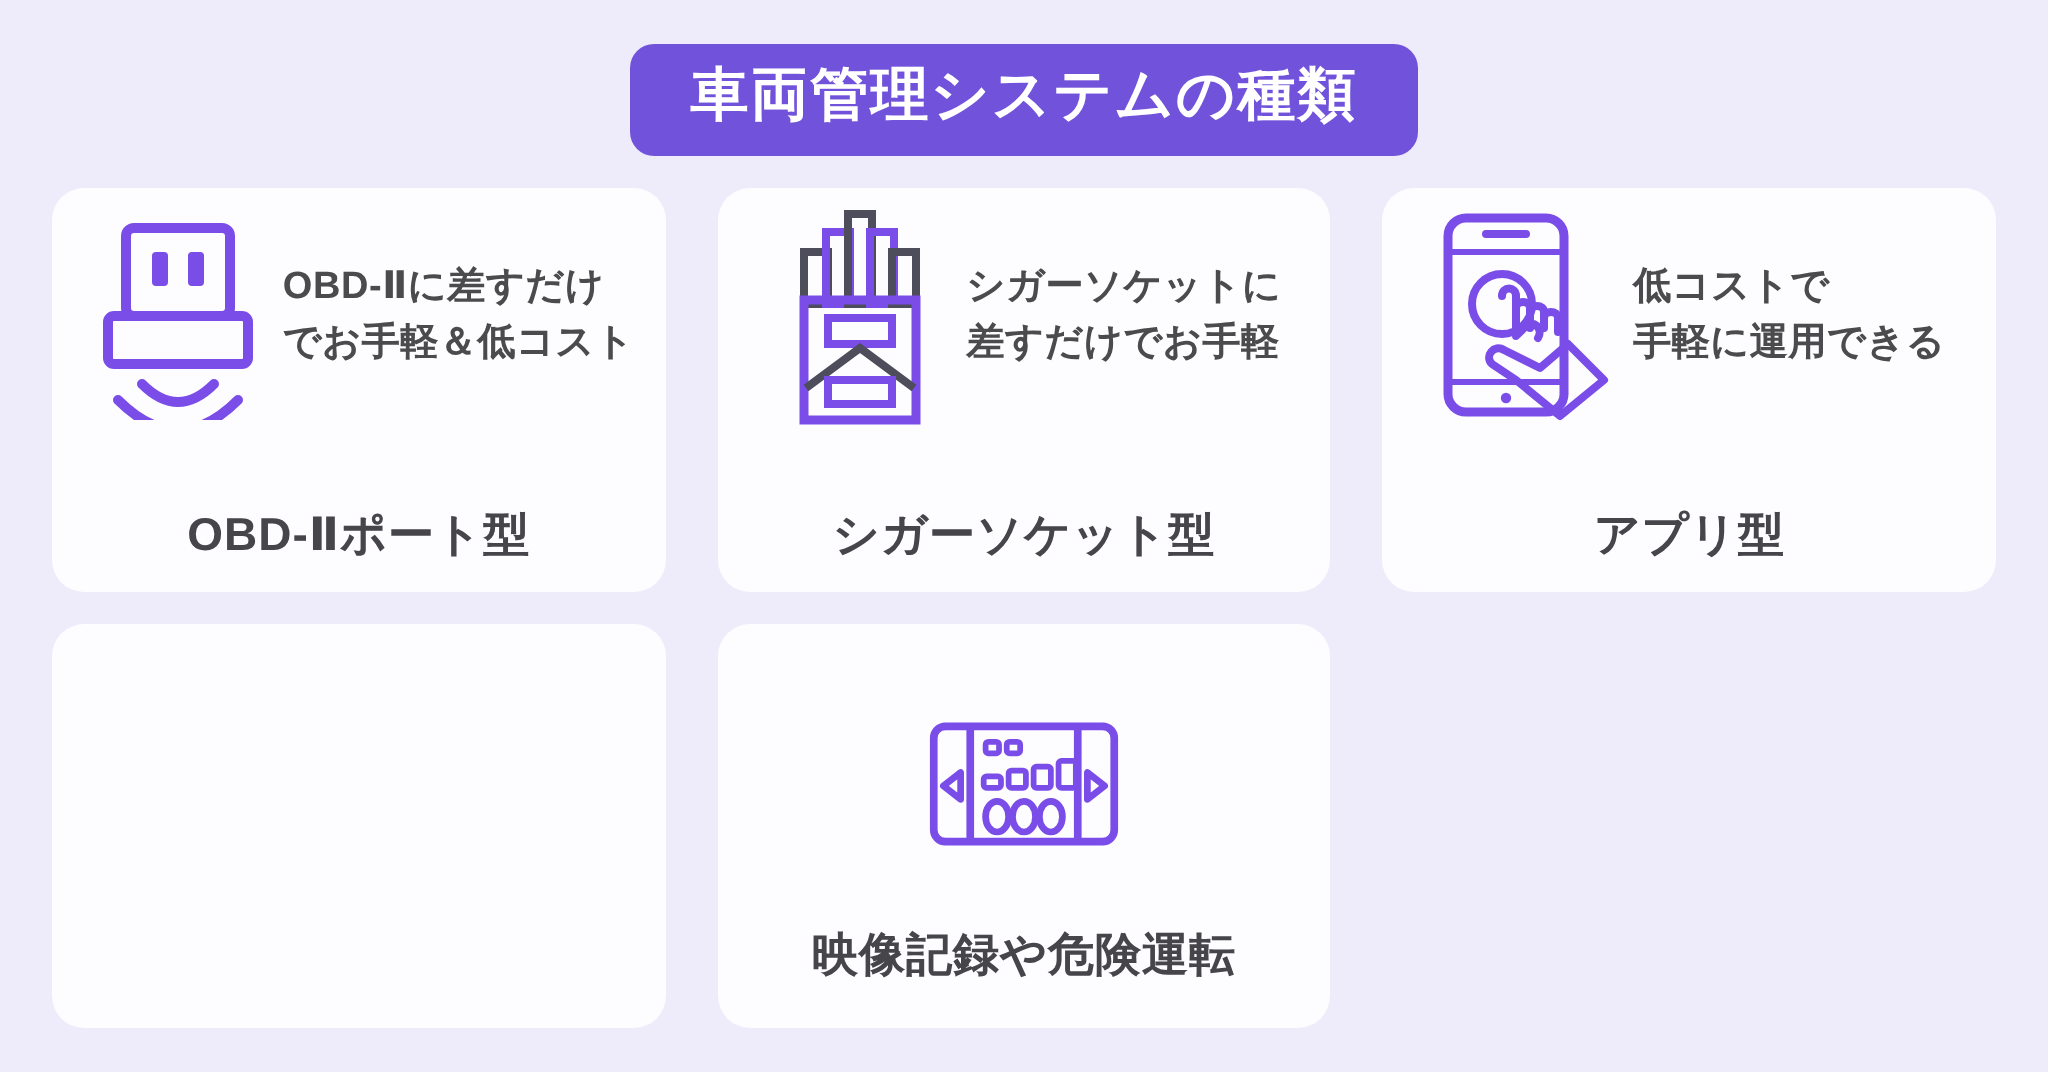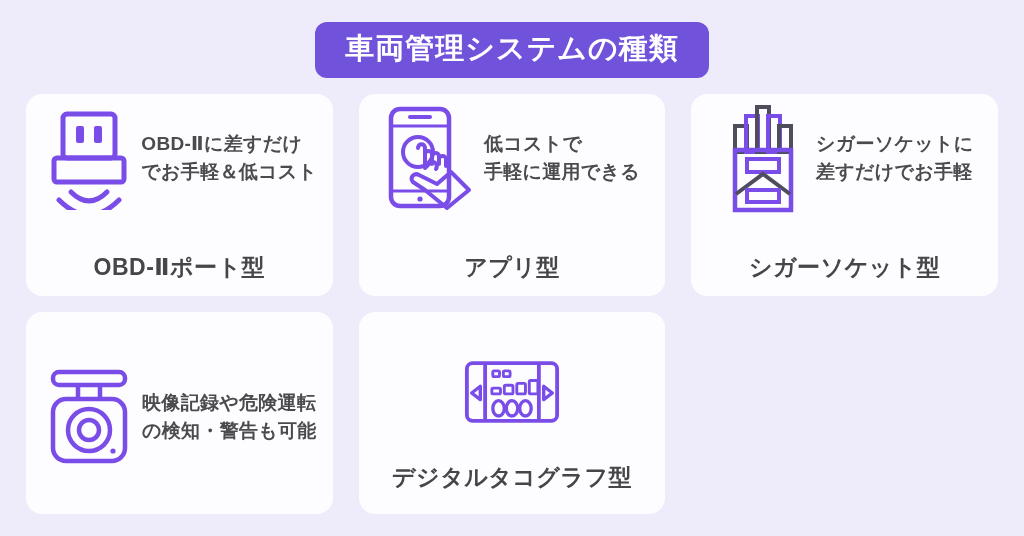--- a/index.html
+++ b/index.html
@@ -134,20 +134,43 @@
         </div>
         <div class="card-desc">OBD-Ⅱに差すだけ
 でお手軽＆低コスト</div>
       </div>
       <div class="card-title">OBD-Ⅱポート型</div>
     </div>
 
     <div class="card row1">
       <div class="card-top">
         <div class="card-icon">
+          <svg width="78" height="112" viewBox="0 0 78 112" fill="none" xmlns="http://www.w3.org/2000/svg">
+
+            <rect x="10" y="24" width="12" height="26" stroke="#4d4d5c" stroke-width="4"></rect>
+            <rect x="21" y="14" width="12" height="36" stroke="#7a4de8" stroke-width="4"></rect>
+            <rect x="32" y="5" width="12" height="45" stroke="#4d4d5c" stroke-width="4"></rect>
+            <rect x="43" y="14" width="12" height="36" stroke="#7a4de8" stroke-width="4"></rect>
+            <rect x="54" y="24" width="12" height="26" stroke="#4d4d5c" stroke-width="4"></rect>
+
+            <rect x="10" y="48" width="56" height="60" stroke="#7a4de8" stroke-width="4.5"></rect>
+            <rect x="22" y="57" width="32" height="13" stroke="#7a4de8" stroke-width="4"></rect>
+            <path d="M11 92 L38 72 L65 92" stroke="#4d4d5c" stroke-width="4" fill="none"></path>
+            <rect x="22" y="88" width="32" height="12" stroke="#7a4de8" stroke-width="4"></rect>
+          </svg>
+        </div>
+        <div class="card-desc">シガーソケットに
+差すだけでお手軽</div>
+      </div>
+      <div class="card-title">シガーソケット型</div>
+    </div>
+
+    <div class="card row1">
+      <div class="card-top">
+        <div class="card-icon">
           <svg width="94" height="108" viewBox="0 0 94 108" fill="none" xmlns="http://www.w3.org/2000/svg">
             <rect x="6" y="5" width="58" height="97" rx="9" stroke="#7a4de8" stroke-width="4.5"></rect>
             <line x1="25" y1="13" x2="45" y2="13" stroke="#7a4de8" stroke-width="4" stroke-linecap="round"></line>
             <line x1="6" y1="22" x2="64" y2="22" stroke="#7a4de8" stroke-width="3"></line>
             <line x1="6" y1="87" x2="64" y2="87" stroke="#7a4de8" stroke-width="3"></line>
             <circle cx="35" cy="95" r="2.6" fill="#7a4de8"></circle>
 
             <circle cx="33" cy="48" r="15" stroke="#7a4de8" stroke-width="4" fill="none"></circle>
 
             <path d="M33 44 C33 39 40 39 40 44 L40 64 L44 60 C48 55 54 60 51 65
@@ -156,59 +179,21 @@
                      M54 55 C54 51 61 51 61 55 L61 62" stroke="#7a4de8" stroke-width="4" fill="none" stroke-linecap="round" stroke-linejoin="round"></path>
             <path d="M28 78 C24 74 29 68 34 71 L52 80 L66 68 L84 86 L62 104 L40 86 Z" stroke="#7a4de8" stroke-width="4" fill="none" stroke-linejoin="round"></path>
           </svg>
         </div>
         <div class="card-desc">低コストで
 手軽に運用できる</div>
       </div>
       <div class="card-title">アプリ型</div>
     </div>
 
-    <div class="card row1">
-      <div class="card-top">
-        <div class="card-icon">
-          <svg width="78" height="112" viewBox="0 0 78 112" fill="none" xmlns="http://www.w3.org/2000/svg">
-
-            <rect x="10" y="24" width="12" height="26" stroke="#4d4d5c" stroke-width="4"></rect>
-            <rect x="21" y="14" width="12" height="36" stroke="#7a4de8" stroke-width="4"></rect>
-            <rect x="32" y="5" width="12" height="45" stroke="#4d4d5c" stroke-width="4"></rect>
-            <rect x="43" y="14" width="12" height="36" stroke="#7a4de8" stroke-width="4"></rect>
-            <rect x="54" y="24" width="12" height="26" stroke="#4d4d5c" stroke-width="4"></rect>
-
-            <rect x="10" y="48" width="56" height="60" stroke="#7a4de8" stroke-width="4.5"></rect>
-            <rect x="22" y="57" width="32" height="13" stroke="#7a4de8" stroke-width="4"></rect>
-            <path d="M11 92 L38 72 L65 92" stroke="#4d4d5c" stroke-width="4" fill="none"></path>
-            <rect x="22" y="88" width="32" height="12" stroke="#7a4de8" stroke-width="4"></rect>
-          </svg>
-        </div>
-        <div class="card-desc">シガーソケットに
-差すだけでお手軽</div>
-      </div>
-      <div class="card-title">シガーソケット型</div>
-    </div>
-
     <div class="card row2">
-      <div class="card-top">
-        <div class="card-icon">
-          <svg width="86" height="100" viewBox="0 0 86 100" fill="none" xmlns="http://www.w3.org/2000/svg">
-            <rect x="6" y="5" width="72" height="13" rx="6" stroke="#7a4de8" stroke-width="4.5"></rect>
-            <line x1="31" y1="18" x2="31" y2="34" stroke="#7a4de8" stroke-width="4.5"></line>
-            <line x1="53" y1="18" x2="53" y2="34" stroke="#7a4de8" stroke-width="4.5"></line>
-            <rect x="6" y="32" width="72" height="62" rx="13" stroke="#7a4de8" stroke-width="4.5"></rect>
-            <circle cx="42" cy="63" r="21" stroke="#7a4de8" stroke-width="4.5"></circle>
-            <circle cx="42" cy="63" r="10" stroke="#7a4de8" stroke-width="4.5"></circle>
-            <circle cx="66" cy="84" r="2.6" fill="#7a4de8"></circle>
-          </svg>
-        </div>
-        <div class="card-desc">映像記録や危険運転
-の検知・警告も可能</div>
-      </div>
     </div>
 
     <div class="card row2">
       <div class="card-top">
         <div class="card-icon">
           <svg width="100" height="66" viewBox="0 0 100 66" fill="none" xmlns="http://www.w3.org/2000/svg">
             <rect x="3" y="3" width="94" height="60" rx="6" stroke="#7a4de8" stroke-width="4"></rect>
             <line x1="22" y1="3" x2="22" y2="63" stroke="#7a4de8" stroke-width="4"></line>
             <line x1="78" y1="3" x2="78" y2="63" stroke="#7a4de8" stroke-width="4"></line>
             <path d="M17 27 L17 41 L8 34 Z" stroke="#7a4de8" stroke-width="3.5" fill="none" stroke-linejoin="round"></path>
@@ -218,19 +203,19 @@
             <rect x="29" y="29" width="9" height="6" rx="1.5" stroke="#7a4de8" stroke-width="3"></rect>
             <rect x="42" y="26" width="9" height="9" rx="1.5" stroke="#7a4de8" stroke-width="3"></rect>
             <rect x="55" y="24" width="9" height="11" rx="1.5" stroke="#7a4de8" stroke-width="3"></rect>
             <rect x="68" y="21" width="9" height="14" rx="1.5" stroke="#7a4de8" stroke-width="3"></rect>
             <ellipse cx="36" cy="50" rx="6" ry="8" stroke="#7a4de8" stroke-width="3.5"></ellipse>
             <ellipse cx="50" cy="50" rx="6" ry="8" stroke="#7a4de8" stroke-width="3.5"></ellipse>
             <ellipse cx="64" cy="50" rx="6" ry="8" stroke="#7a4de8" stroke-width="3.5"></ellipse>
           </svg>
         </div>
       </div>
-      <div class="card-title">デジタルタコグラフ型</div>
+      <div class="card-title">映像記録や危険運転</div>
     </div>
 
     <div class="card empty"></div>
 
   </div>
 </div>
 
 </body></html>

